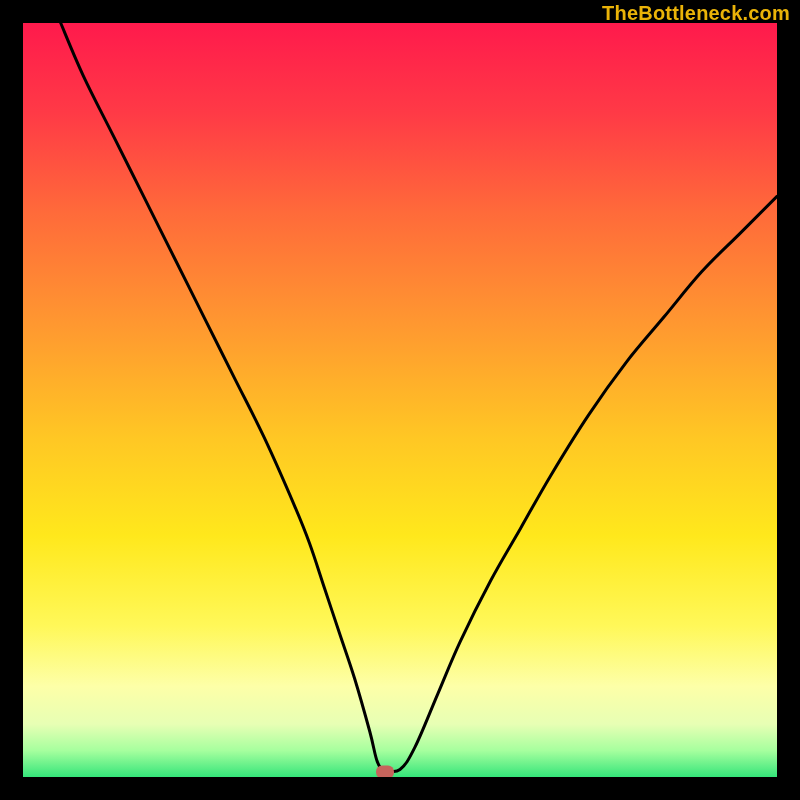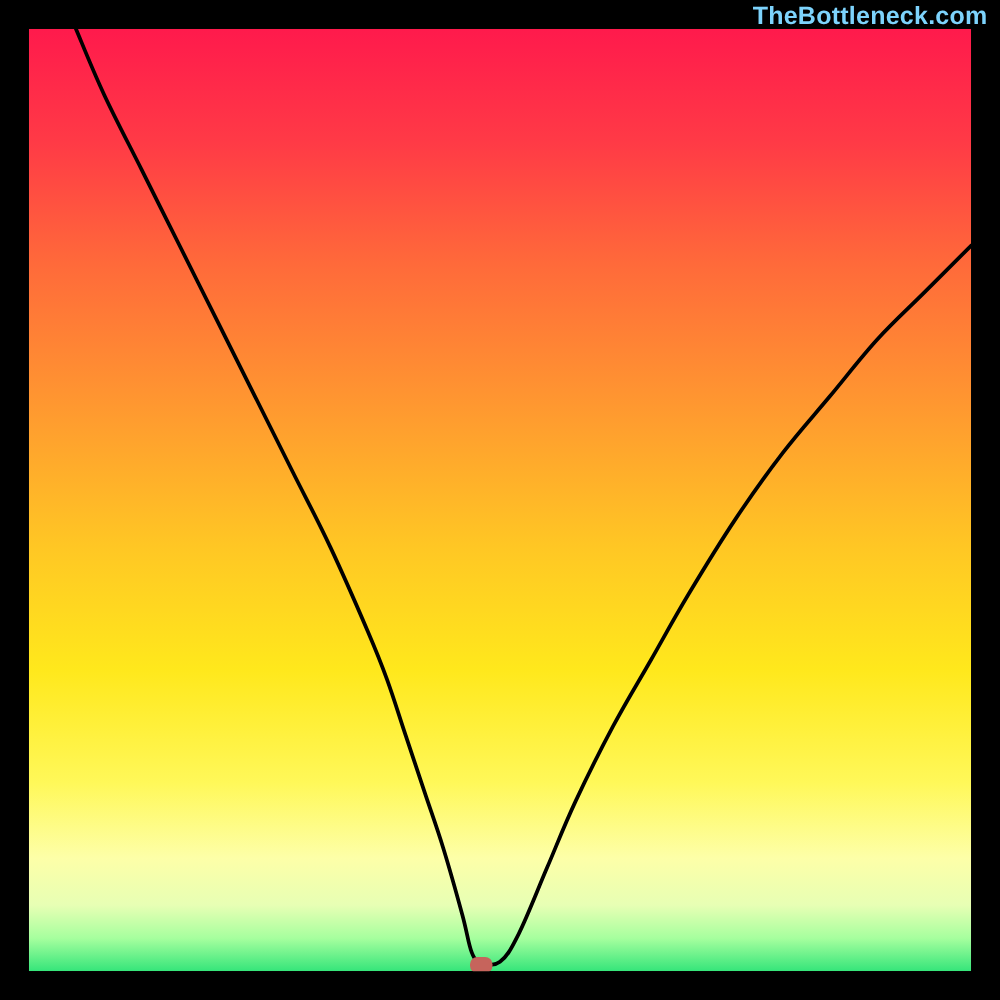--- a/index.html
+++ b/index.html
@@ -25,21 +25,21 @@
     width: 754px;
     height: 754px;
     overflow: hidden;
   }
   .watermark {
     position: absolute;
     top: 2px;
     right: 10px;
     font-size: 20px;
     font-weight: 600;
-    color: #7dd3fc;
+    color: #eab308;
     letter-spacing: 0.2px;
   }
   svg {
     display: block;
   }
   .marker {
     position: absolute;
     width: 18px;
     height: 13px;
     background: #c6645c;

